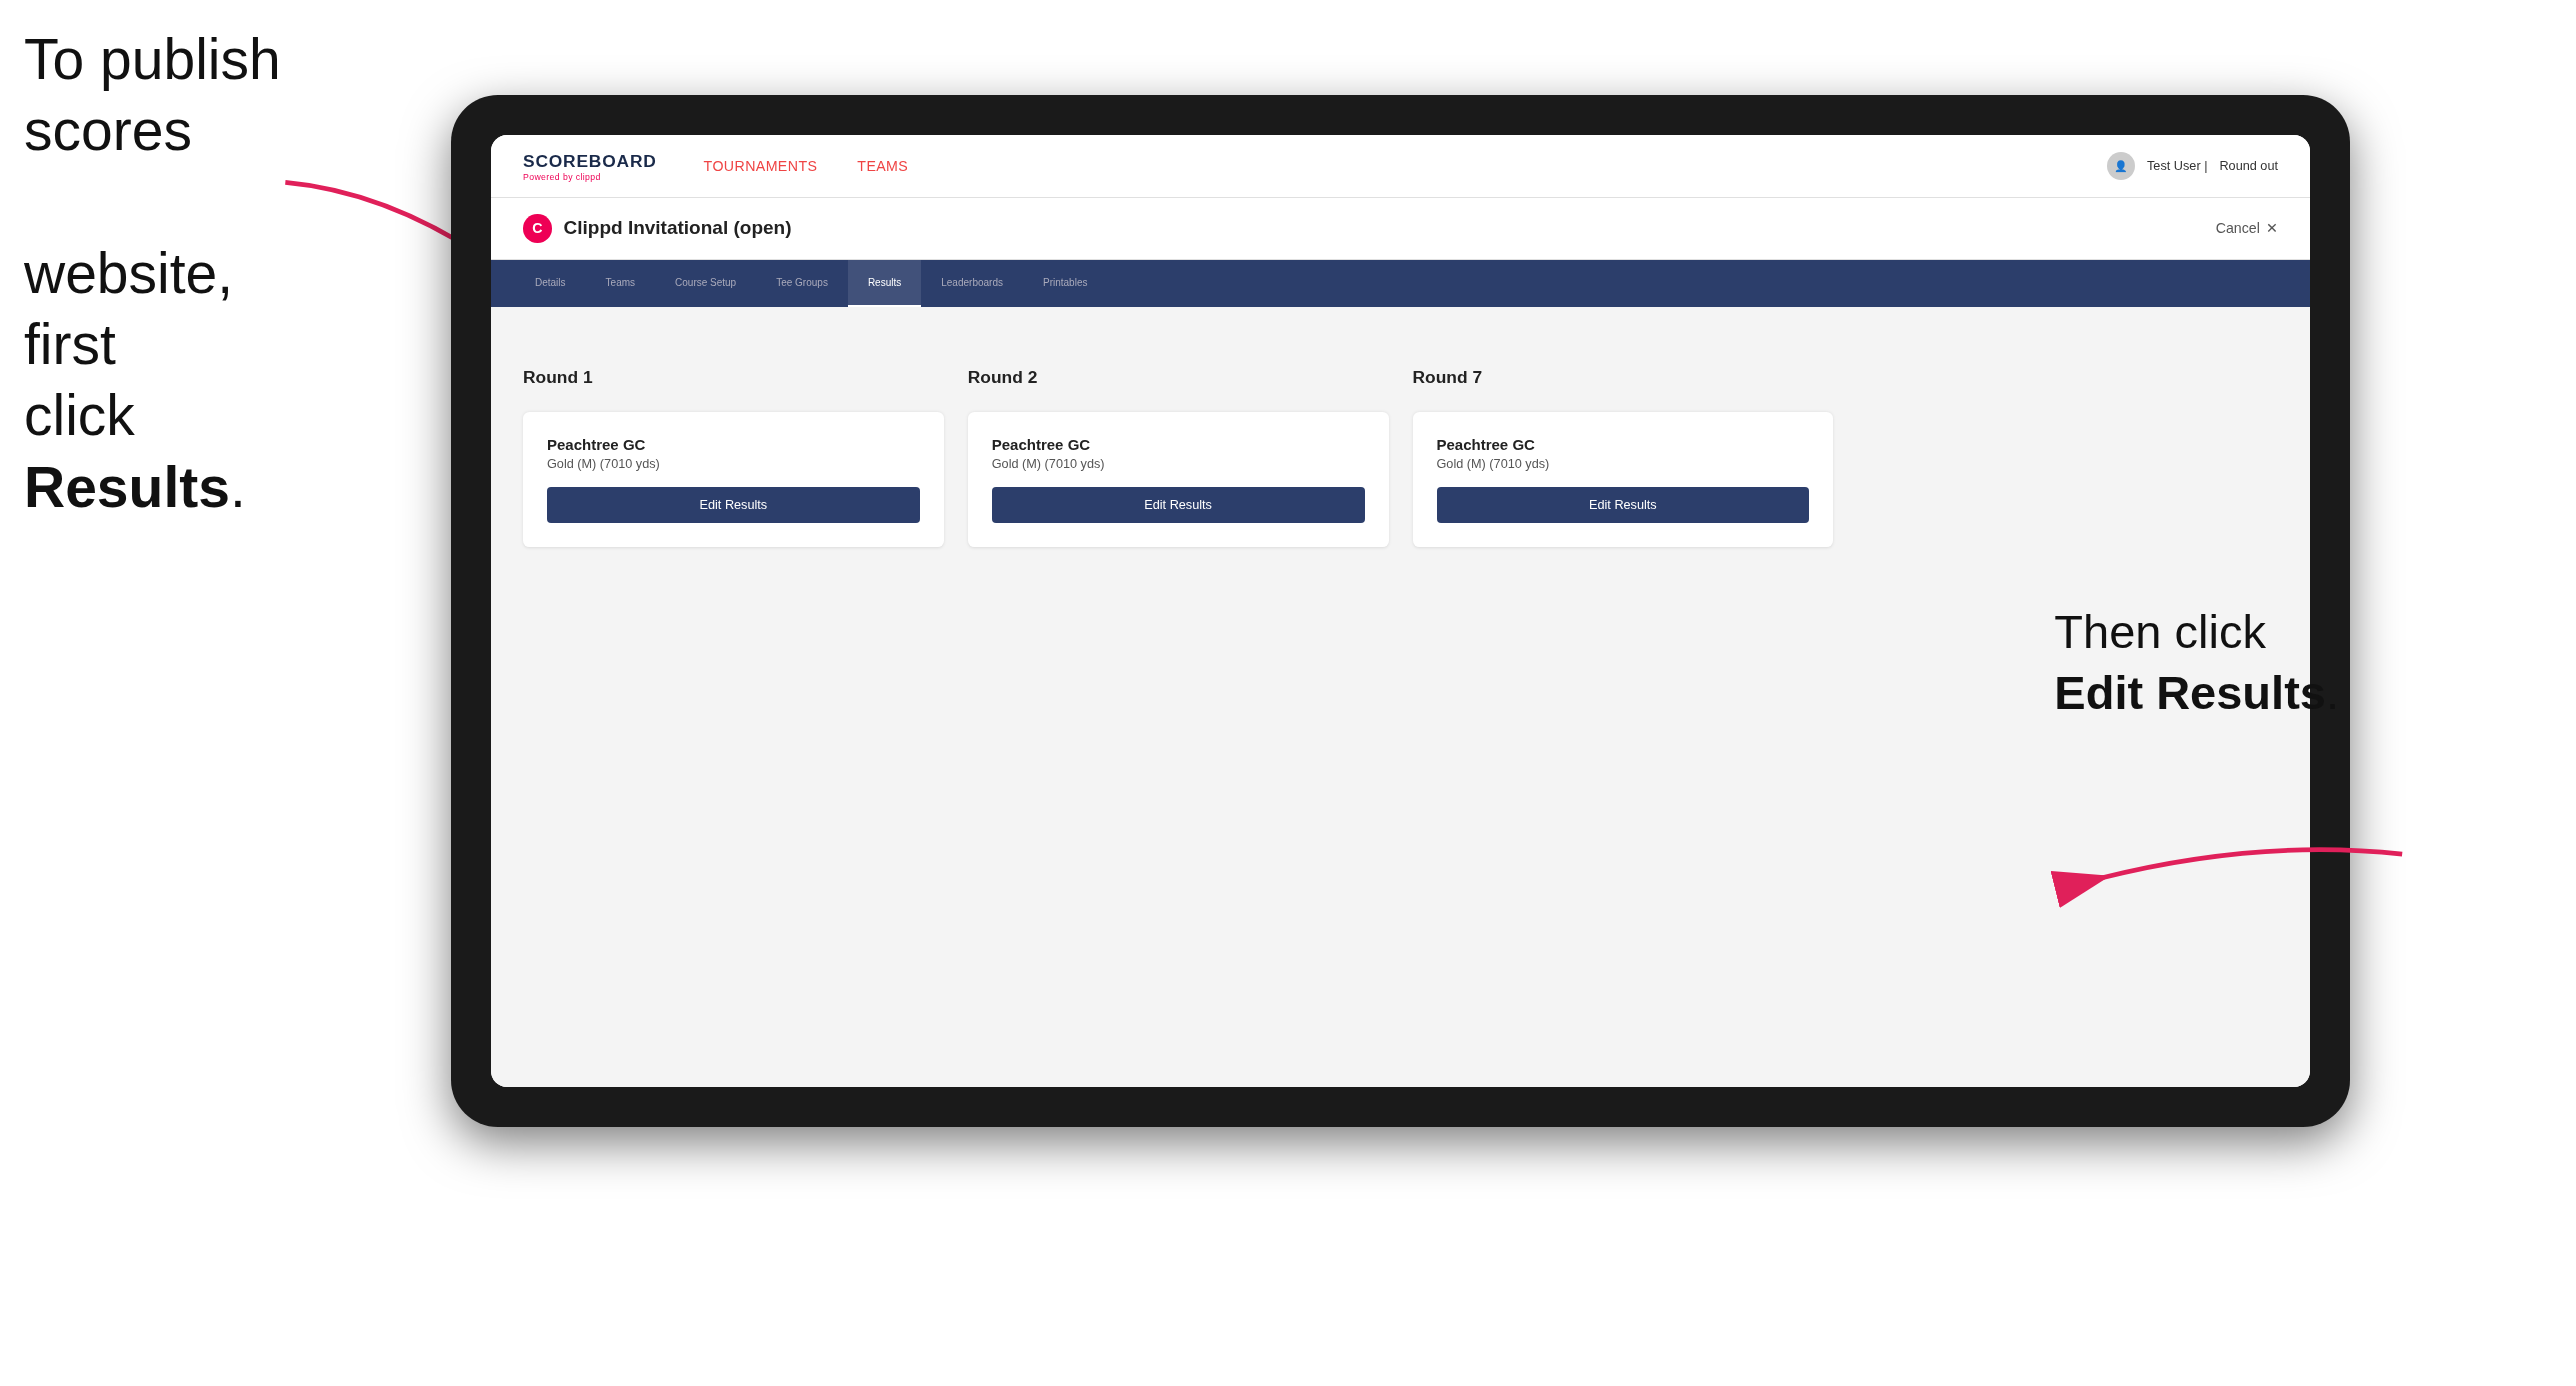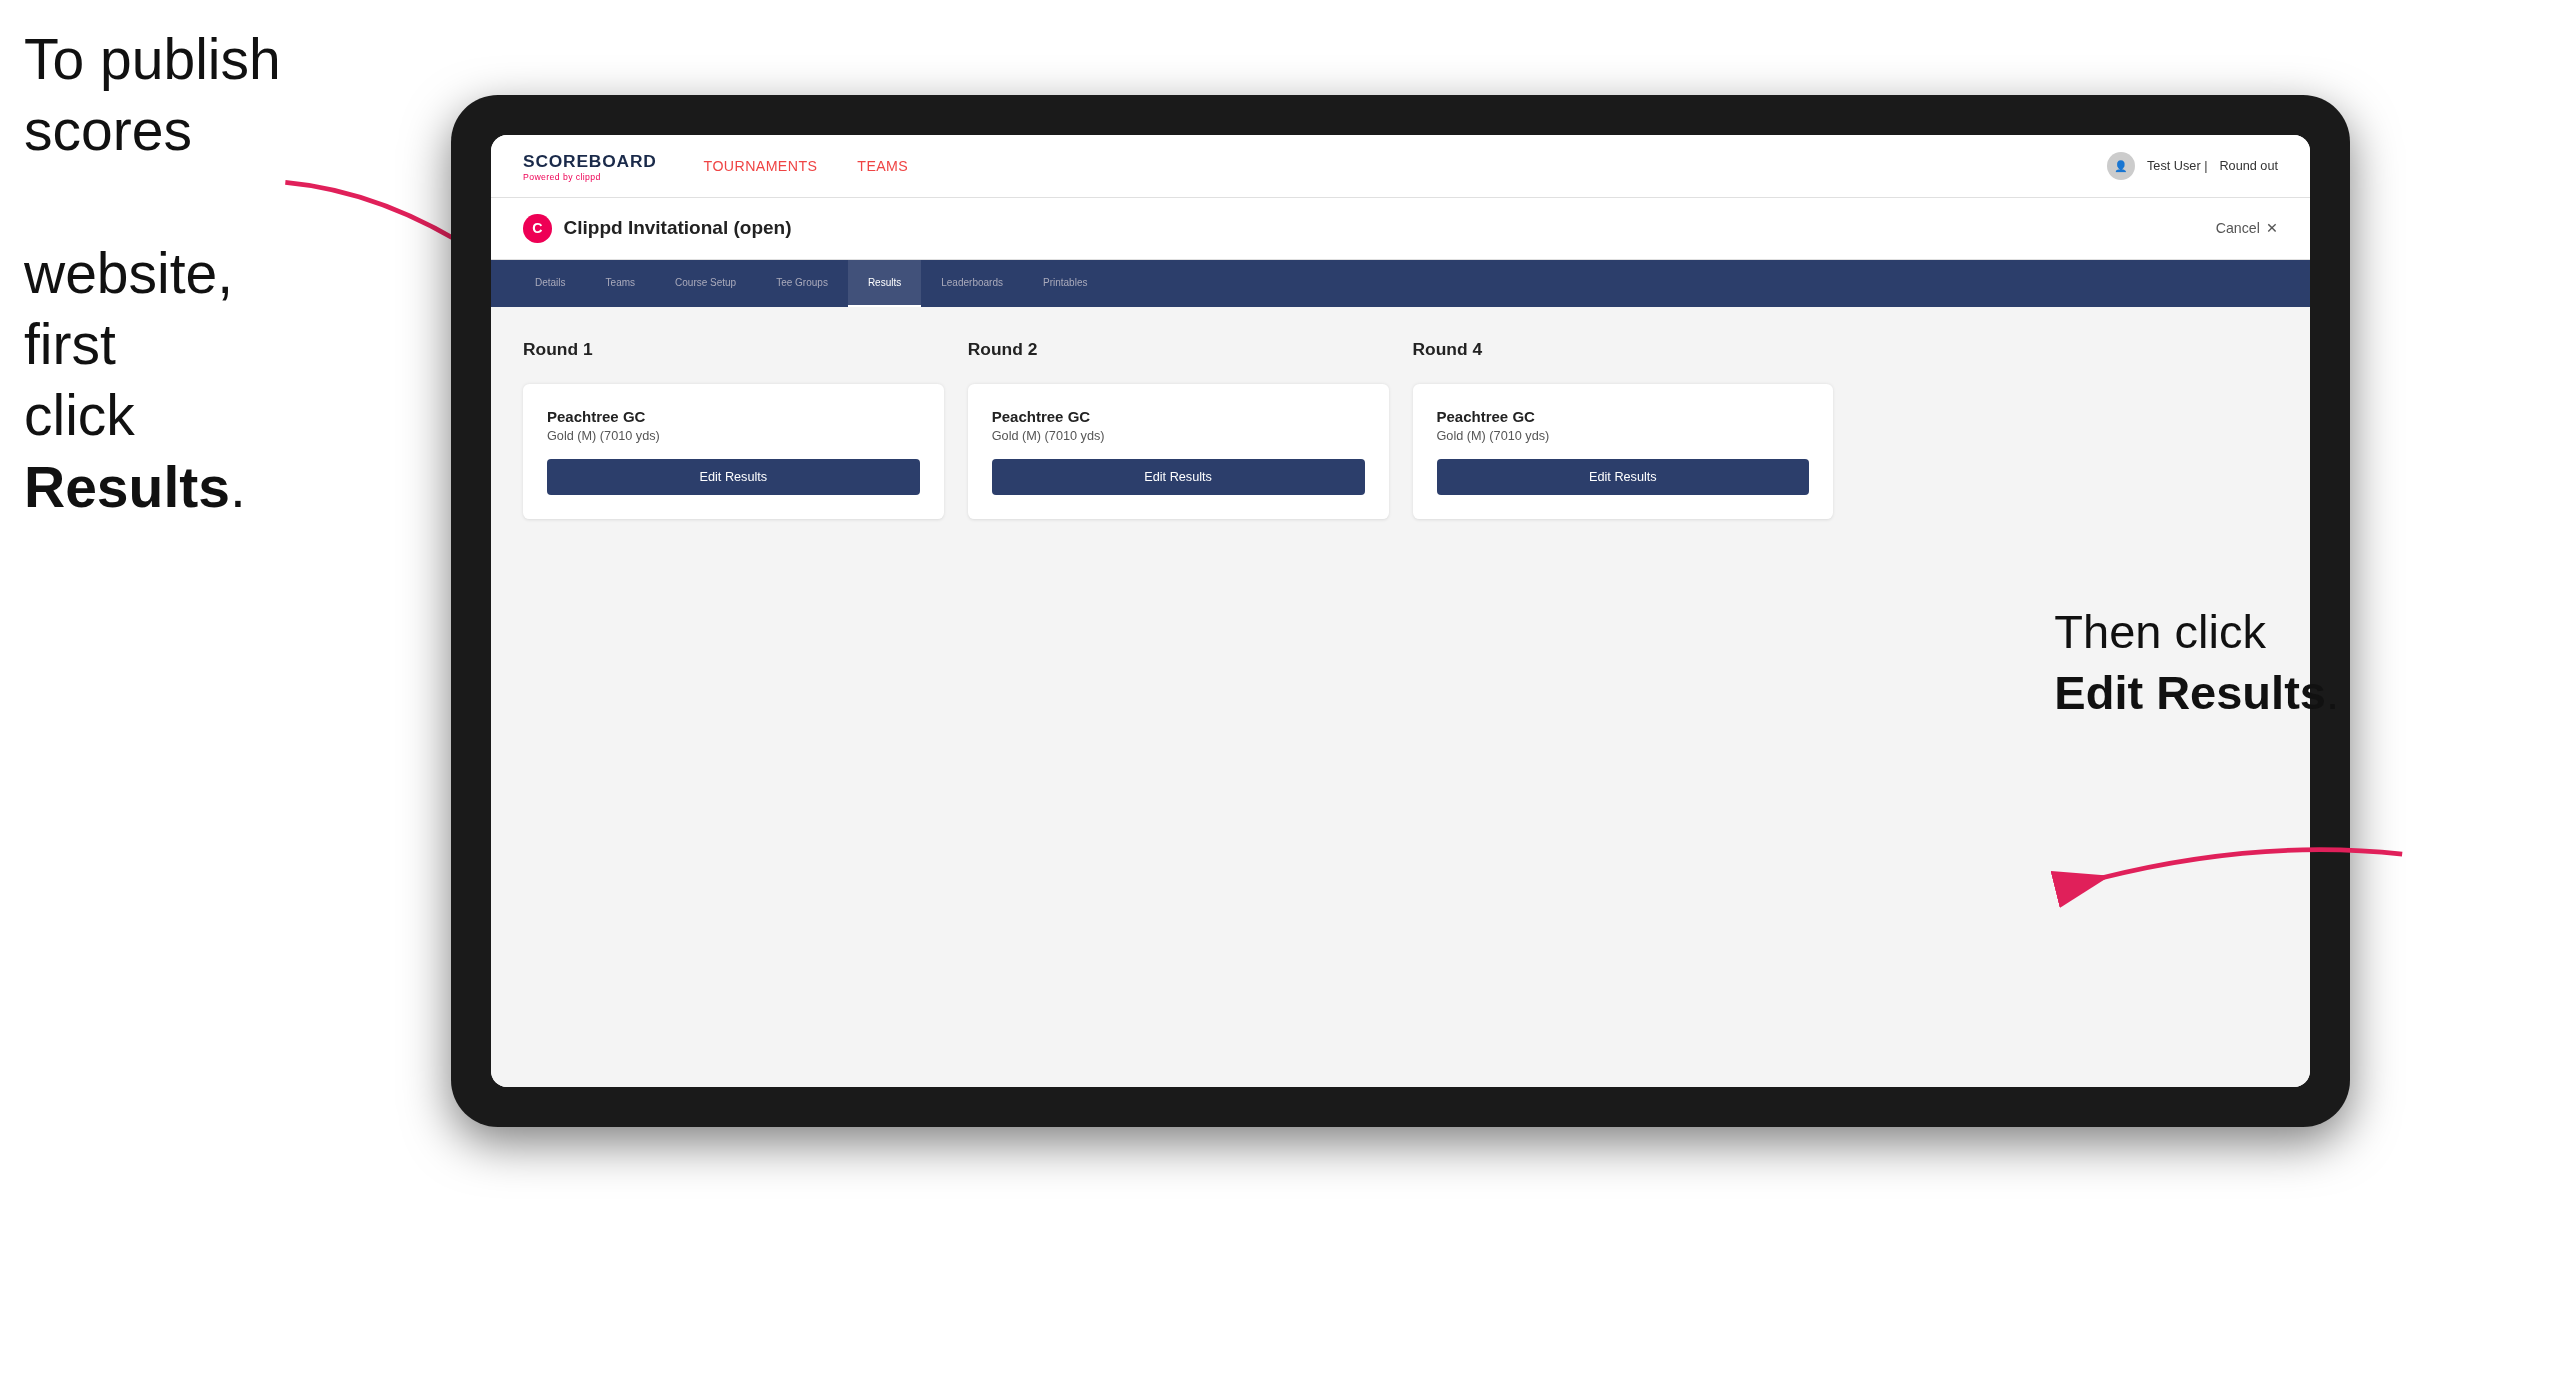--- a/index.html
+++ b/index.html
@@ -202,20 +202,21 @@
       flex: 1;
       background: #f4f4f4;
       padding: 32px;
       overflow: auto;
     }
 
     .rounds-grid {
       display: grid;
       grid-template-columns: repeat(4, 1fr);
       gap: 24px;
+      margin-top: 28px;
     }
 
     .round-column {
       display: flex;
       flex-direction: column;
       gap: 16px;
     }
 
     .round-title {
       font-size: 17.4px;
@@ -342,21 +343,21 @@
         <div class="round-column">
           <div class="round-title">Round 2</div>
           <div class="round-card">
             <div class="course-name">Peachtree GC</div>
             <div class="course-details">Gold (M) (7010 yds)</div>
             <button class="edit-results-btn">Edit Results</button>
           </div>
         </div>
 
         <div class="round-column">
-          <div class="round-title">Round 4</div>
+          <div class="round-title">Round 7</div>
           <div class="round-card">
             <div class="course-name">Peachtree GC</div>
             <div class="course-details">Gold (M) (7010 yds)</div>
             <button class="edit-results-btn">Edit Results</button>
           </div>
         </div>
 
         <div class="round-column"></div>
 
       </div>

